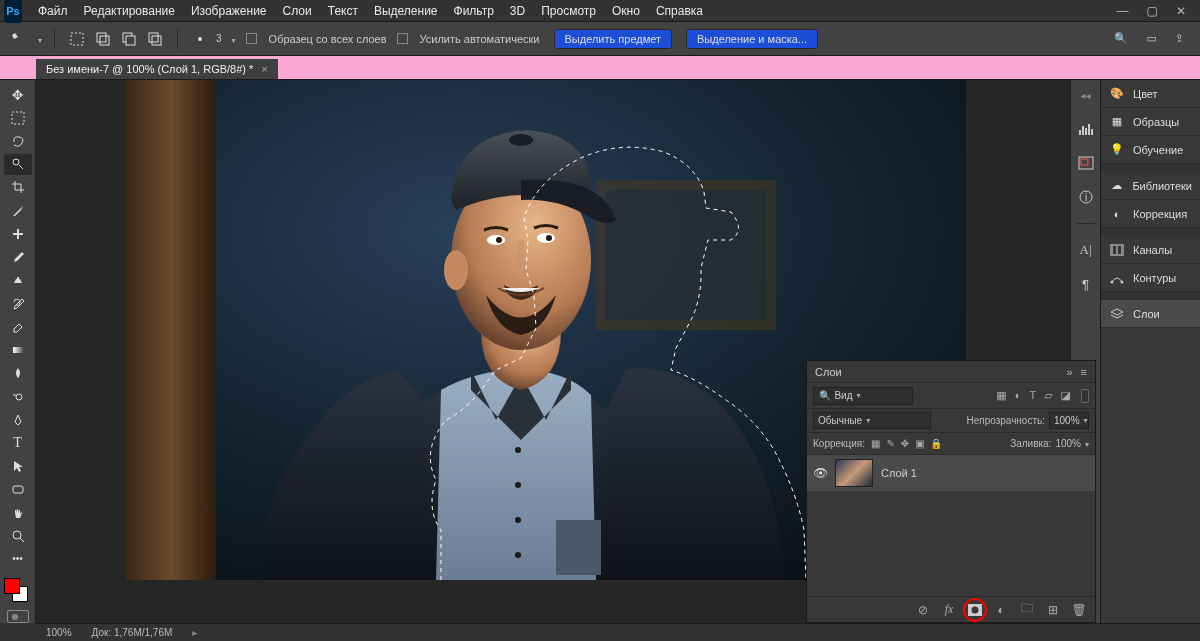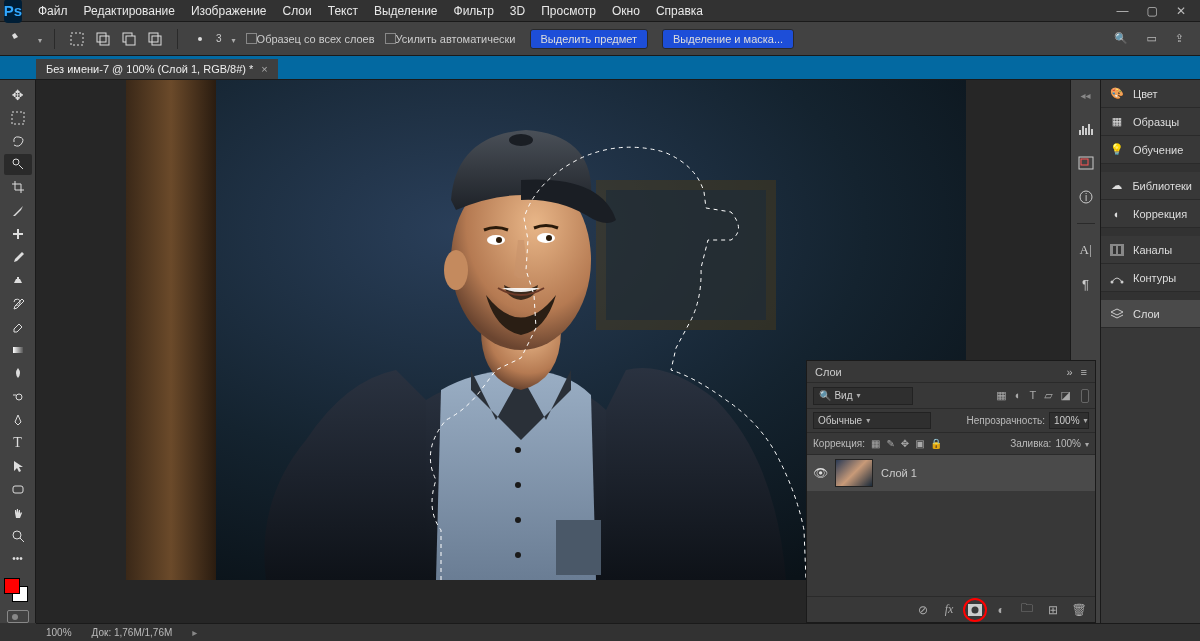--- a/index.html
+++ b/index.html
@@ -1,27 +1,27 @@
 <!DOCTYPE html>
 <html><head>
 <meta charset="utf-8">
 <style>
 * { margin:0; padding:0; box-sizing:border-box; font-family:"Segoe UI",Tahoma,sans-serif; user-select:none; }
 body { background:#323232; color:#ccc; font-size:11px; width:1200px; height:641px; overflow:hidden; position:relative; }
 .menubar { height:22px; background:#323232; display:flex; align-items:center; padding:0 4px; border-bottom:1px solid #1a1a1a; }
-.ps-logo { width:18px; height:24px; background:#001e36; color:#31a8ff; font-weight:bold; font-size:15px; display:flex; align-items:center; justify-content:center; border-radius:4px; margin-right:8px; }
+.ps-logo { width:18px; height:24px; background:#001e36; color:#31a8ff; font-weight:bold; font-size:11px; display:flex; align-items:center; justify-content:center; border-radius:4px; margin-right:8px; }
 .menubar .item { padding:3px 8px; color:#e8e8e8; font-size:12px; cursor:pointer; }
 .win-controls { margin-left:auto; display:flex; gap:18px; padding-right:10px; color:#bbb; font-size:12px; }
 .optbar { height:34px; background:#424242; display:flex; align-items:center; padding:0 8px; border-bottom:1px solid #1a1a1a; gap:6px; }
 .optbar .ico { width:20px; height:20px; display:flex; align-items:center; justify-content:center; color:#ddd; }
-.optbar .chk { display:flex; align-items:center; gap:0; margin-left:4px; }
+.optbar .chk { display:flex; align-items:center; gap:12px; margin-left:4px; }
 .optbar .chk .box { width:11px; height:11px; border:1px solid #888; }
 .optbar .btn { background:#1d4ed8; border:1px solid #2a2a2a; padding:3px 10px; border-radius:3px; color:#ddd; font-size:11px; margin-left:8px; }
 .optbar .right { margin-left:auto; display:flex; gap:18px; padding-right:8px; color:#bbb; }
-.tabbar { height:24px; background:#0369a1; display:flex; align-items:flex-end; padding-left:36px; border-bottom:1px solid #1a1a1a; }
+.tabbar { height:24px; background:#f9a8d4; display:flex; align-items:flex-end; padding-left:36px; border-bottom:1px solid #1a1a1a; }
 .tab { background:#3f3f3f; padding:4px 10px; font-size:11px; color:#eee; display:flex; align-items:center; gap:8px; }
 .tab .x { color:#aaa; font-size:11px; }
 .main { position:absolute; top:80px; left:0; right:0; bottom:18px; display:flex; }
 .toolbar { width:36px; background:#424242; border-right:1px solid #1a1a1a; display:flex; flex-direction:column; align-items:center; padding-top:4px; gap:2px; }
 .toolbar .tool { width:28px; height:24px; display:flex; align-items:center; justify-content:center; color:#ddd; font-size:14px; border-radius:2px; }
 .toolbar .tool.active { background:#2a2a2a; }
 .toolbar .swatches { margin-top:6px; position:relative; width:28px; height:28px; }
 .toolbar .sw-fg { position:absolute; top:0; left:0; width:16px; height:16px; background:#f00; border:1px solid #000; z-index:2; }
 .toolbar .sw-bg { position:absolute; top:8px; left:8px; width:16px; height:16px; background:#fff; border:1px solid #000; }
 .toolbar .qmask { width:22px; height:14px; border:1px solid #888; border-radius:2px; margin-top:6px; position:relative; }

